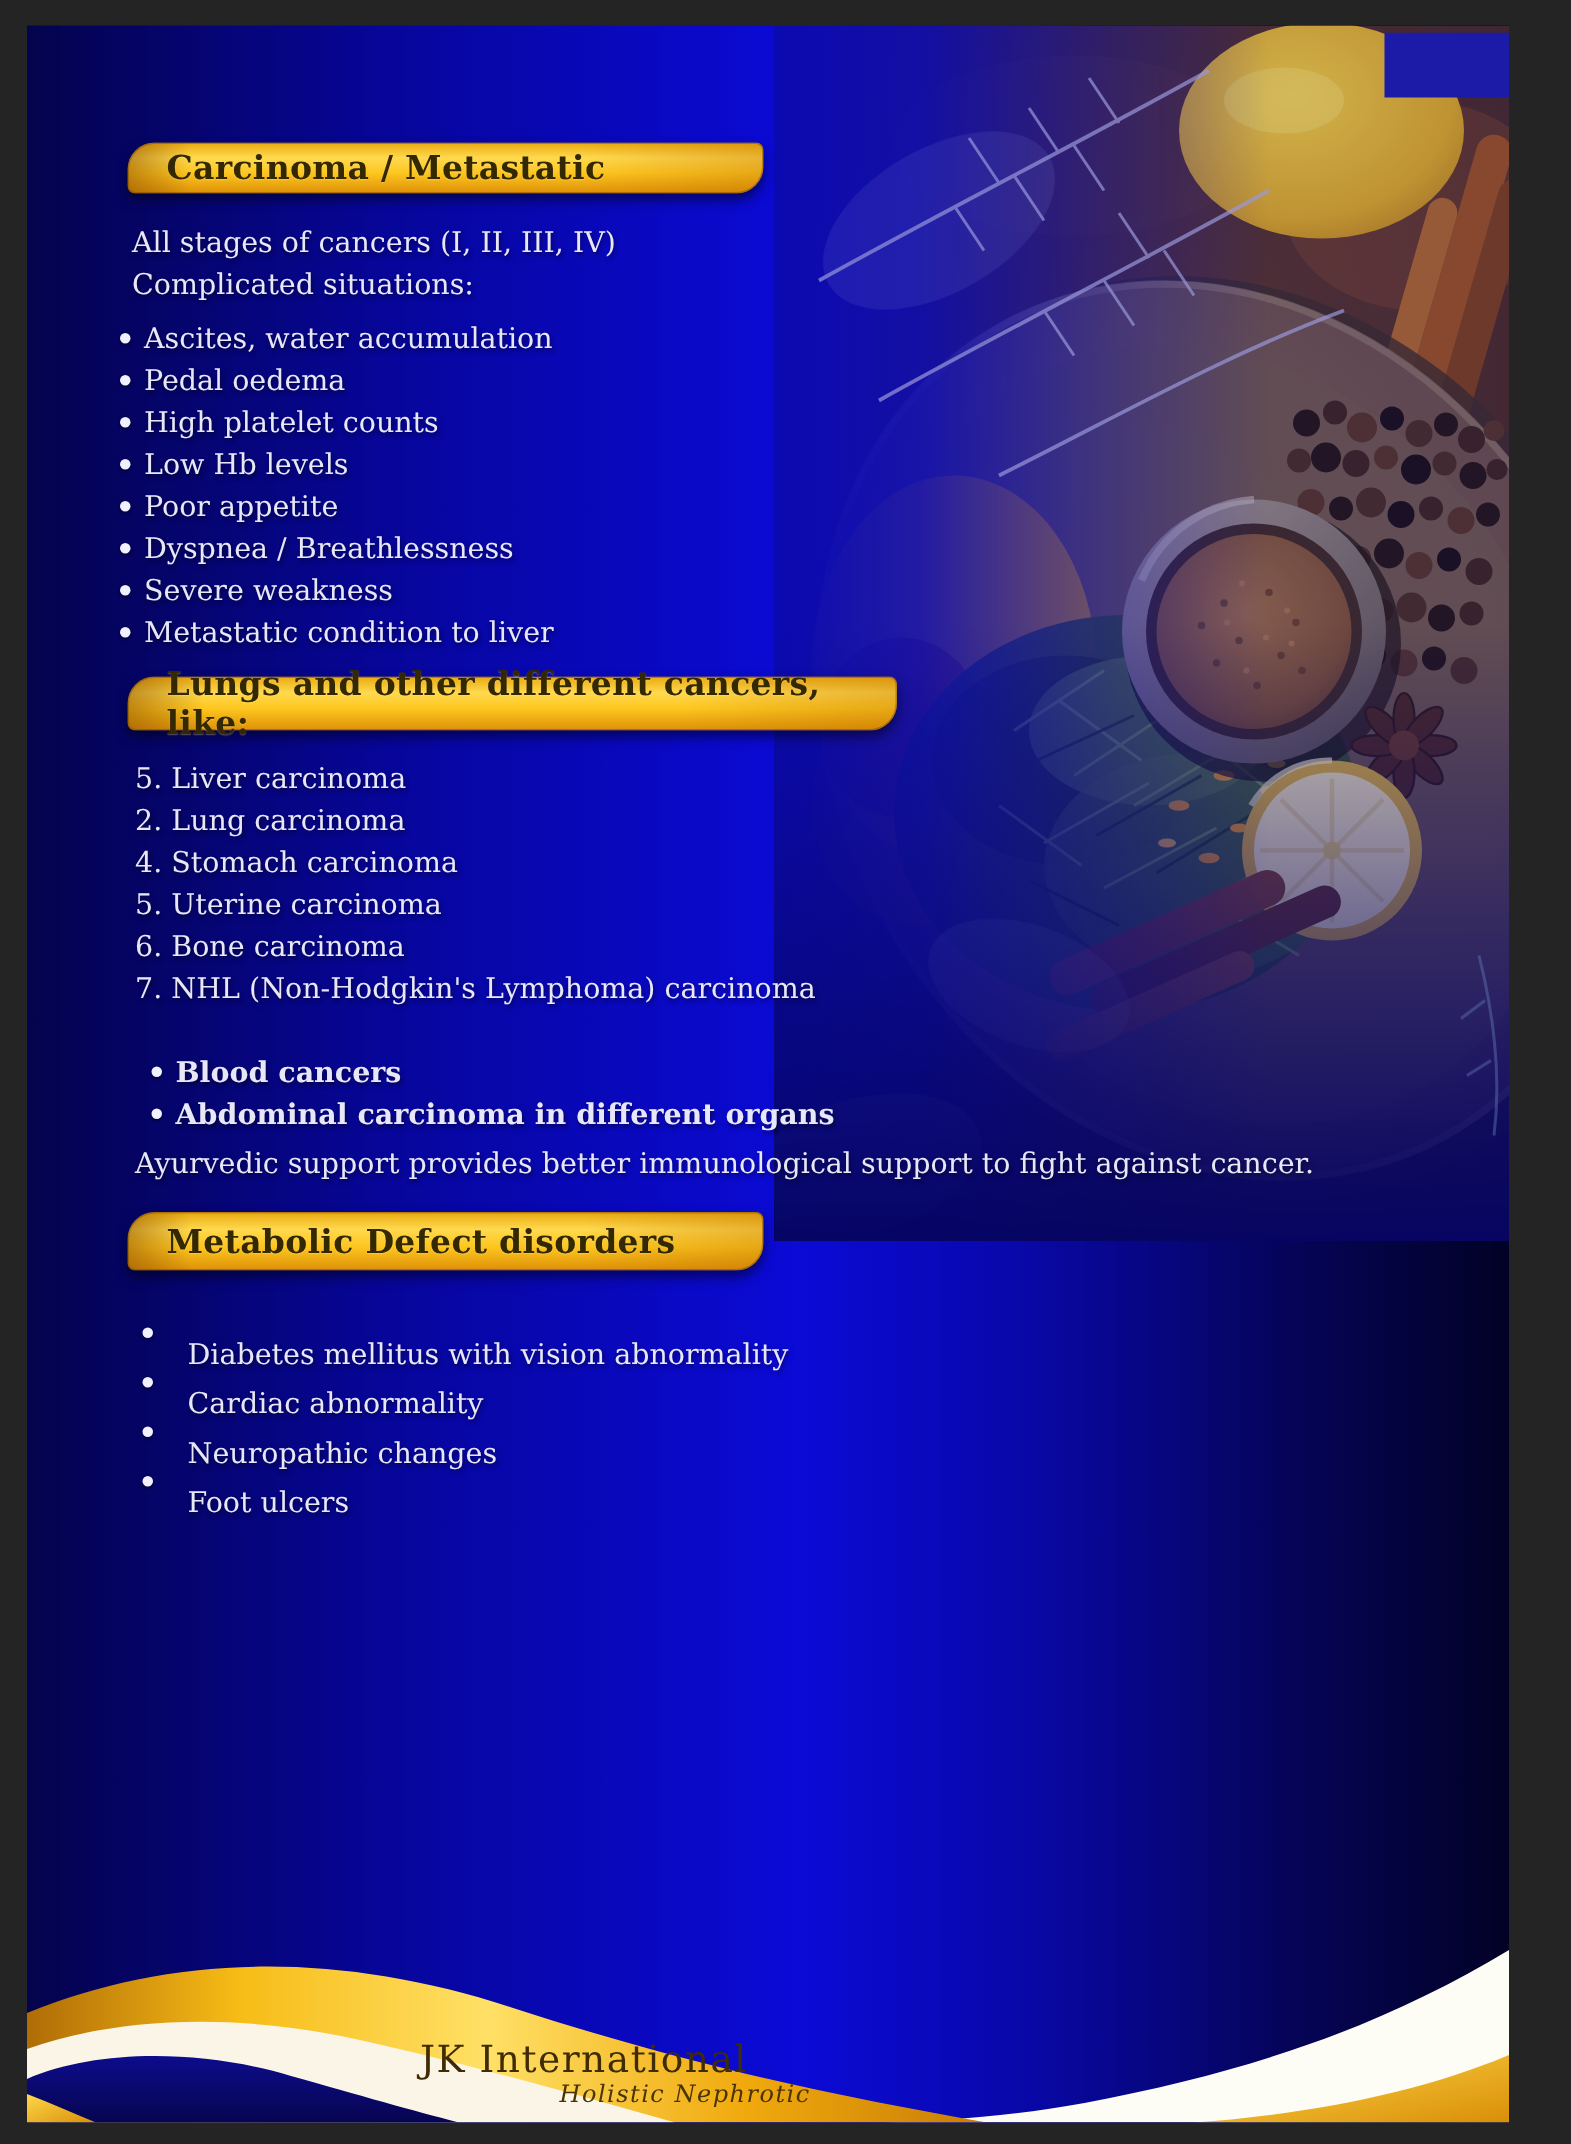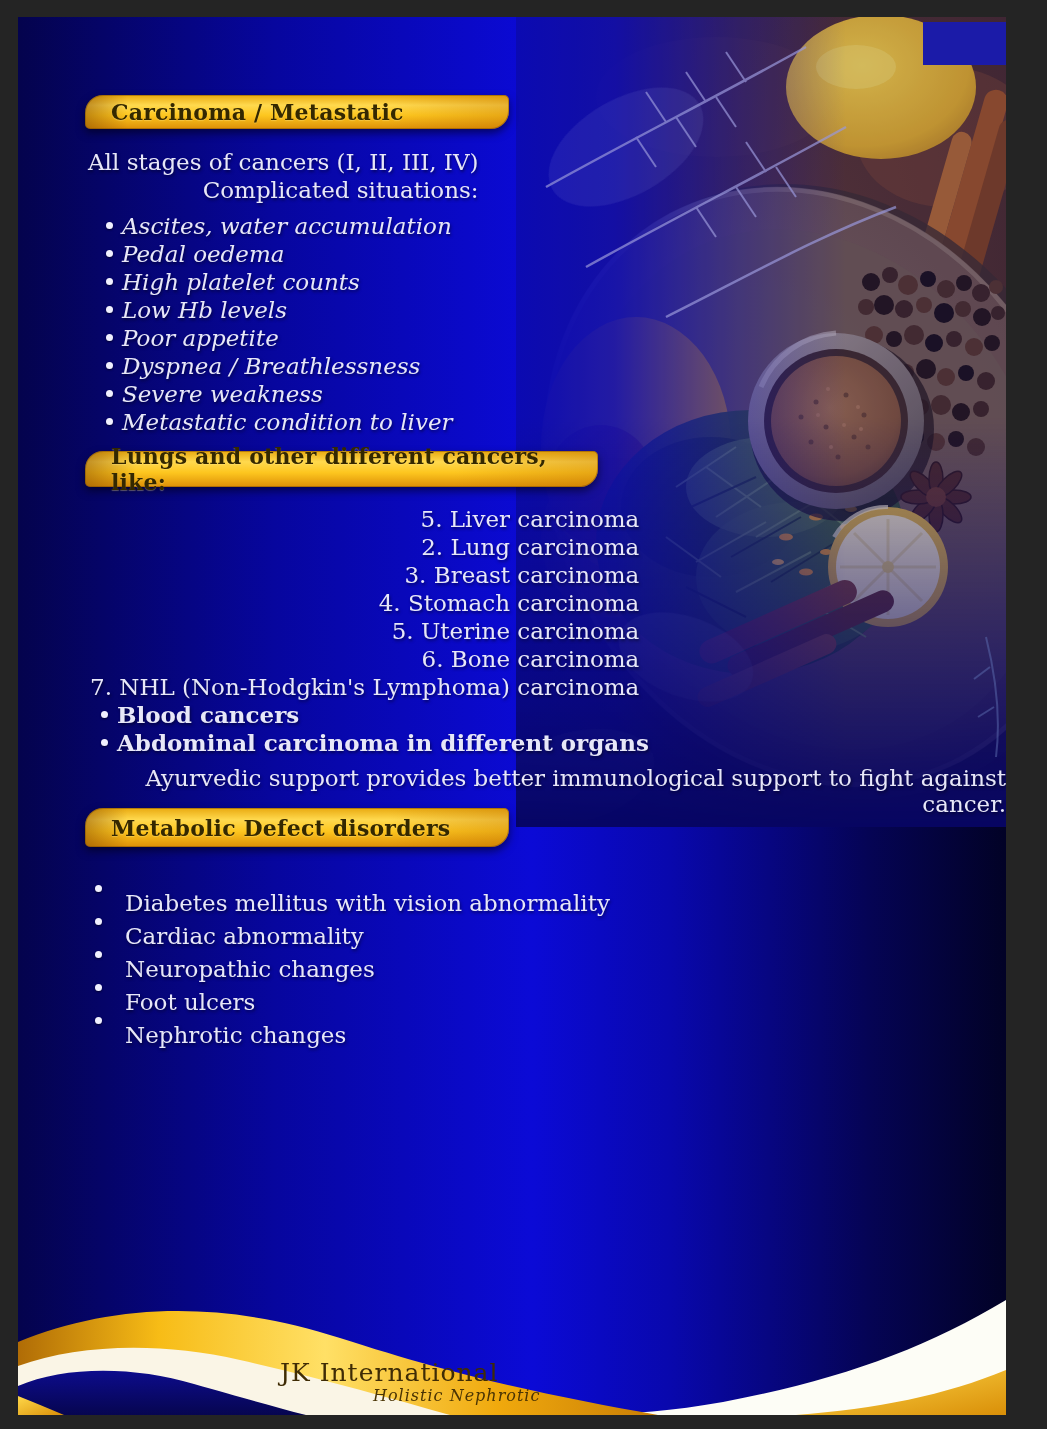--- a/index.html
+++ b/index.html
@@ -20,23 +20,23 @@
       linear-gradient(90deg,rgba(140,80,0,.55) 0%,rgba(140,80,0,0) 10%,rgba(255,255,255,0) 72%,rgba(190,110,0,.35) 100%),
       linear-gradient(180deg,#e9a90f 0%,#ffd94e 30%,#fdc61f 60%,#dd8f07 100%);
     border-radius:18px 5px 18px 5px;
     box-shadow:0 4px 8px rgba(0,0,10,.55), inset 0 0 0 1px rgba(120,70,0,.45);
     color:#342800;font-weight:bold;font-size:22px;letter-spacing:.2px;
     text-shadow:0 1px 1px rgba(255,235,150,.35);
   }
   .b1{left:67px;top:78px;width:424px;height:34px;}
   .b2{left:67px;top:434px;width:513px;height:36px;}
   .b3{left:67px;top:791px;width:424px;height:39px;}
-  .txt{color:#e7e7f8;font-size:23px;text-shadow:1px 2px 3px rgba(0,0,10,.5);text-align:right;}
+  .txt{color:#e7e7f8;font-size:19px;text-shadow:1px 2px 3px rgba(0,0,10,.5);}
   .intro{position:absolute;left:70px;top:131px;line-height:28px;}
-  .blist1{position:absolute;left:88px;top:195px;font-style:italic;}
+  .blist1{position:absolute;left:62px;top:195px;}
   .blist1 .row,.blist2 .row{display:flex;gap:9px;line-height:28px;}
   .dot{flex:0 0 auto;width:7px;height:7px;border-radius:50%;background:#f0f0ff;margin-top:10px;
        box-shadow:0 1px 2px rgba(0,0,10,.6);}
   .numlist{position:absolute;left:72px;top:488px;line-height:28px;}
   .blist2{position:absolute;left:83px;top:684px;font-weight:bold;}
   .note{position:absolute;left:72px;top:748px;}
   .mlist{position:absolute;left:77px;top:869px;}
   .mlist .row{display:flex;gap:23px;height:33px;align-items:center;}
   .mlist .dot{margin-top:0;transform:translateY(-14px);}
   .footer-svg{position:absolute;left:0;top:1263px;width:988px;height:135px;}
@@ -355,21 +355,20 @@
       </div>
   </div>
 
   <div class="banner b2">
     <span>Lungs and other different cancers, like:</span>
   </div>
 
   <div class="numlist txt">
     <div>5. Liver carcinoma</div>
     <div>2. Lung carcinoma</div>
-    <div>3. Breast carcinoma</div>
     <div>4. Stomach carcinoma</div>
     <div>5. Uterine carcinoma</div>
     <div>6. Bone carcinoma</div>
     <div>7. NHL (Non-Hodgkin's Lymphoma) carcinoma</div>
   </div>
 
   <div class="blist2 txt">
     <div class="row">
         <span class="dot"></span>
         <span>Blood cancers</span>
@@ -395,24 +394,20 @@
         <span class="dot"></span>
         <span>Cardiac abnormality</span>
       </div>
     <div class="row">
         <span class="dot"></span>
         <span>Neuropathic changes</span>
       </div>
     <div class="row">
         <span class="dot"></span>
         <span>Foot ulcers</span>
-      </div>
-    <div class="row">
-        <span class="dot"></span>
-        <span>Nephrotic changes</span>
       </div>
   </div>
 
   <svg class="footer-svg" viewBox="0 0 988 135" preserveAspectRatio="none">
     <defs>
       <linearGradient id="goldBand" x1="0" y1="0" x2="1" y2="0">
         <stop offset="0%" stop-color="#b06c06"></stop>
           <stop offset="22%" stop-color="#f7bc16"></stop>
         <stop offset="48%" stop-color="#ffe066"></stop>
           <stop offset="75%" stop-color="#f0a90d"></stop>

